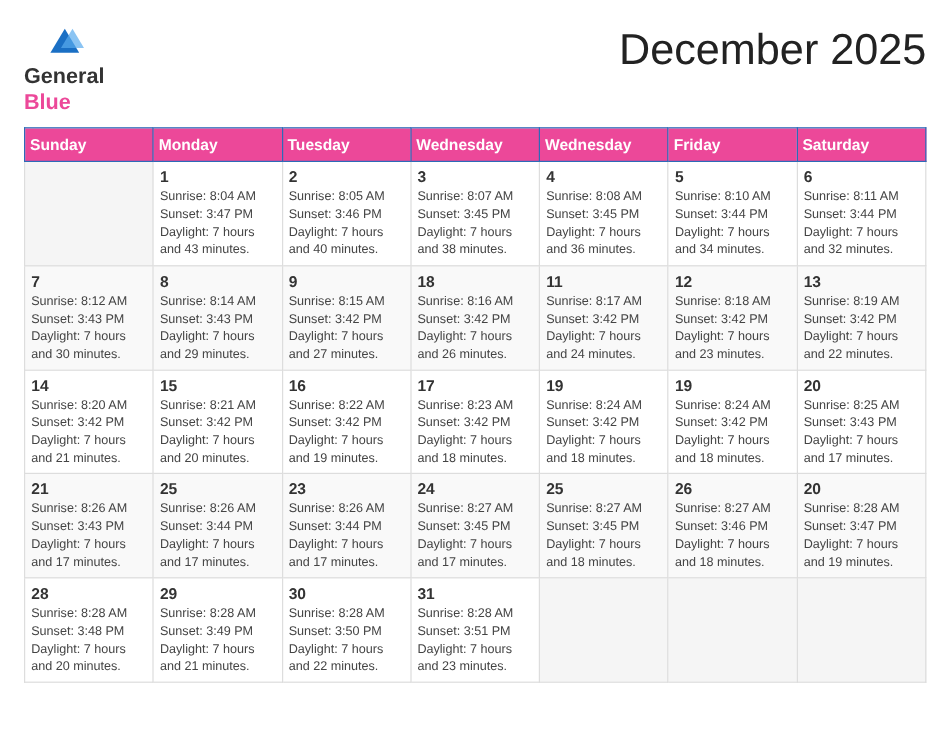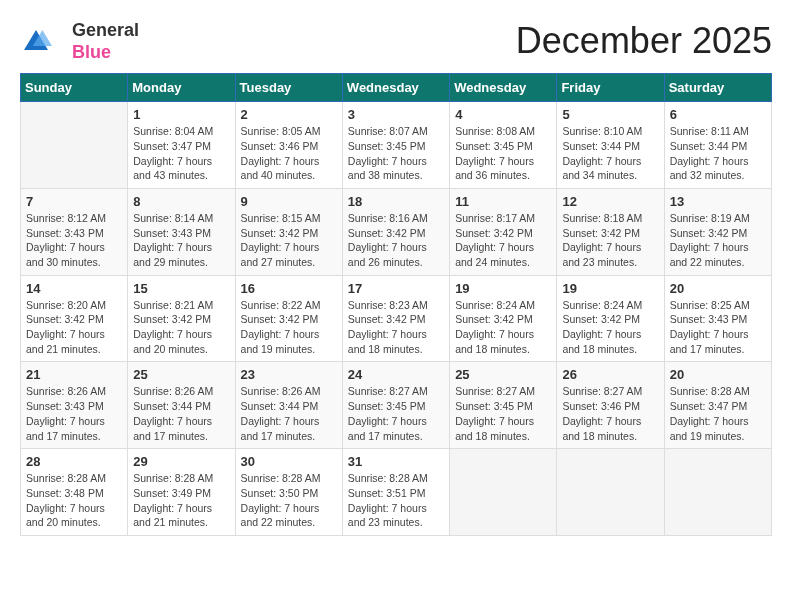--- a/index.html
+++ b/index.html
@@ -12,21 +12,22 @@
     }
     .header {
       display: flex;
       justify-content: space-between;
       align-items: flex-start;
       margin-bottom: 10px;
     }
     .logo {
       display: flex;
       align-items: center;
-      gap: 20px;
+      gap: 1px;
+      flex-direction: column;
     }
     .logo-text {
       font-size: 18px;
       font-weight: bold;
       line-height: 1.2;
     }
     .logo-general { color: #333; }
     .logo-blue { color: #ec4899; }
     .logo-icon {
       width: 32px;
@@ -43,21 +44,21 @@
     .subtitle {
       font-size: 15px;
       color: #444;
     }
     .calendar {
       width: 100%;
       border-collapse: collapse;
       border: 1px solid #ccc;
     }
     .calendar th {
-      background-color: #0f766e;
+      background-color: #ec4899;
       color: #fff;
       padding: 6px 4px;
       text-align: left;
       font-size: 13px;
       border: 1px solid #2d6ab8;
     }
     .calendar td {
       vertical-align: top;
       padding: 5px 5px;
       border: 1px solid #ddd;

